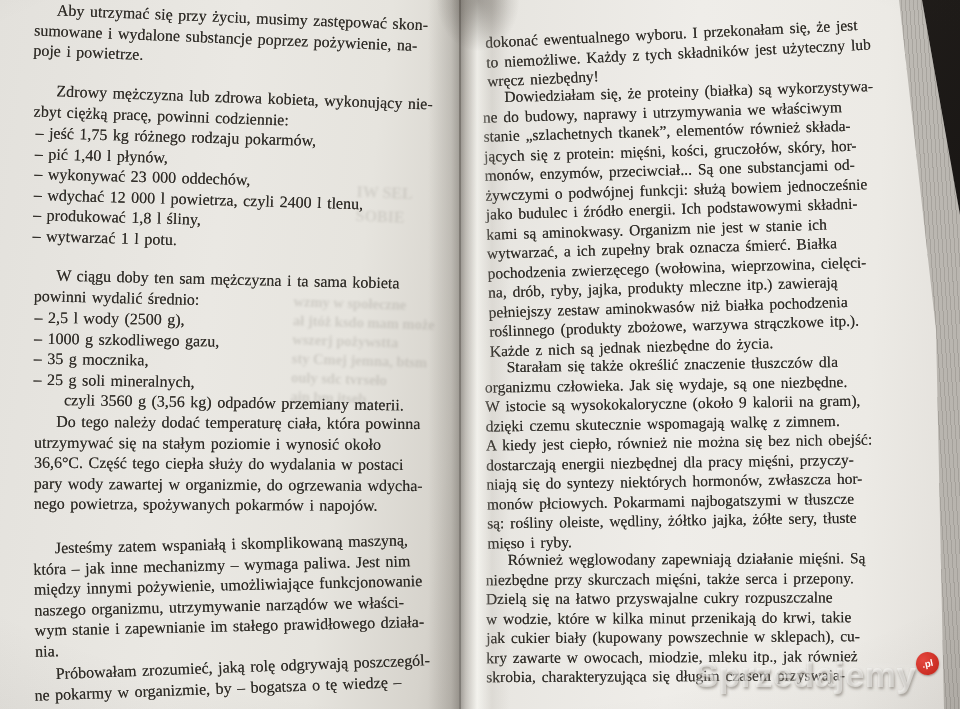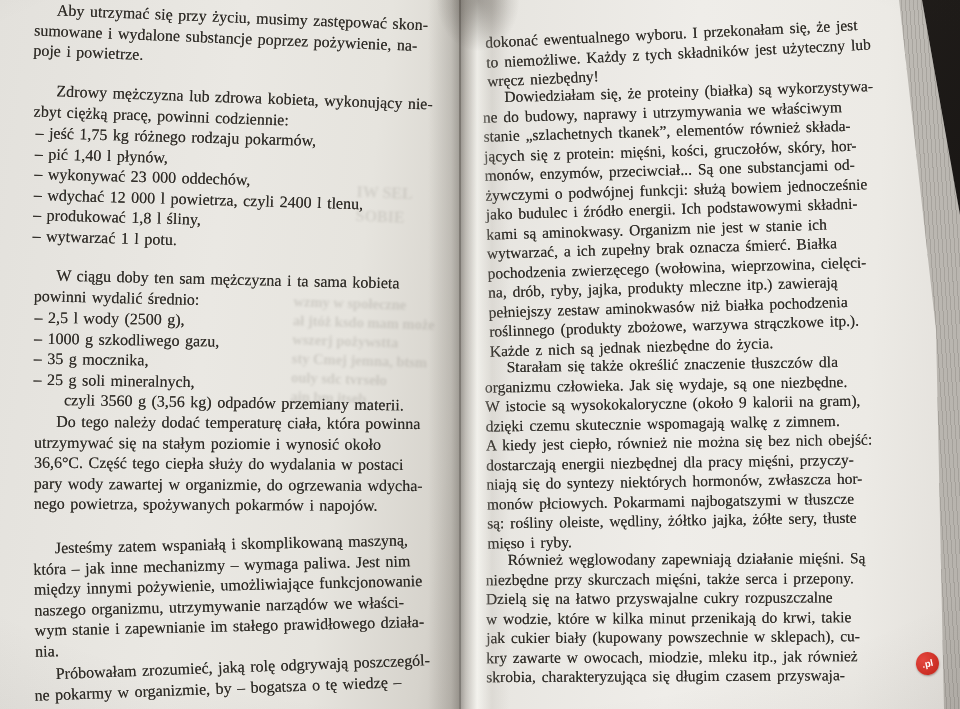--- a/index.html
+++ b/index.html
@@ -176,16 +176,17 @@
   <div id="gutter-shade"></div>
   <div id="gutter-crease"></div>
   <div id="gutter-top-shadow"></div>
 
   <div id="fore-edge"></div>
   <div id="corner-dark"></div>
 
   <div id="vignette"></div>
 
   <div id="watermark">
+    <span id="watermark-text">Sprzedajemy</span>
     <span id="watermark-badge">.pl</span>
   </div>
 
 </div>
 
 </body></html>

